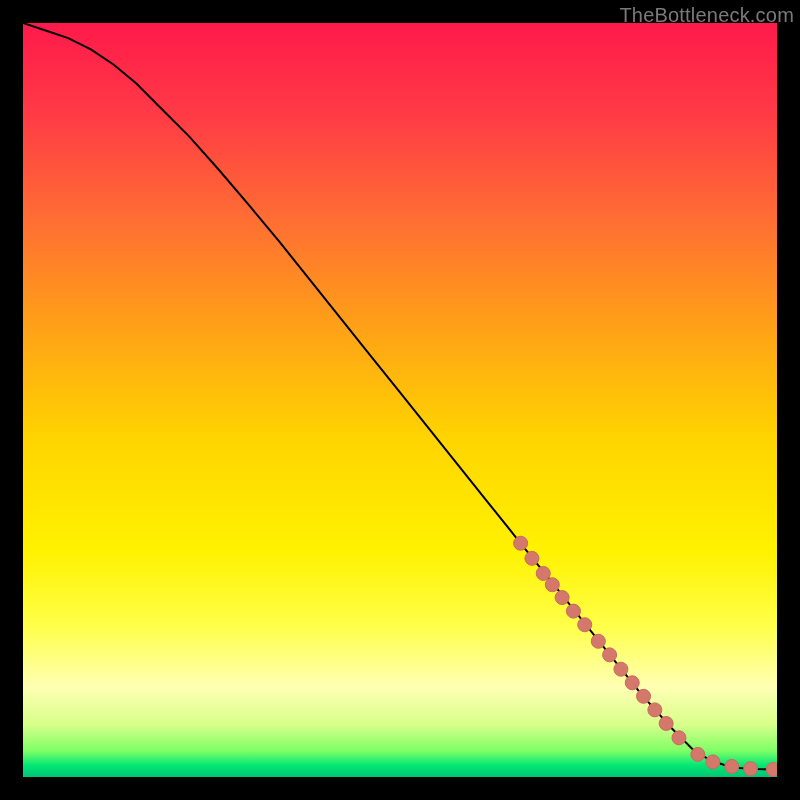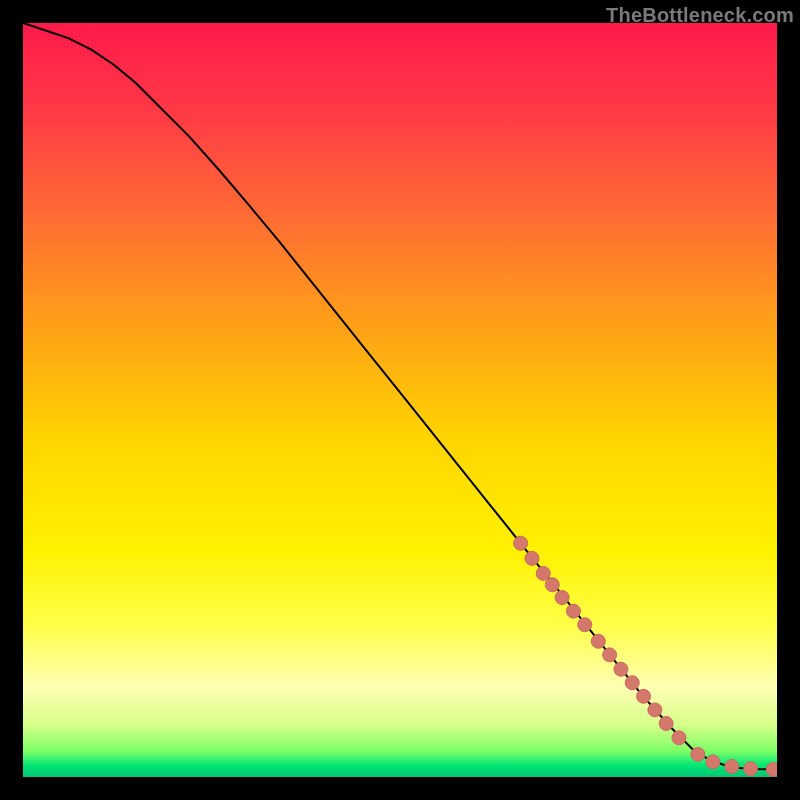--- a/index.html
+++ b/index.html
@@ -24,21 +24,21 @@
     left: 0;
     top: 0;
     width: 754px;
     height: 754px;
   }
   .watermark {
     position: absolute;
     top: 4px;
     right: 6px;
     font-size: 20px;
-    font-weight: 700;
+    font-weight: 400;
     color: #7a7a7a;
     letter-spacing: 0.2px;
   }
   svg { display:block; }
 </style>
 </head>
 <body>
 
 <div class="frame">
   <svg class="plot" viewBox="0 0 754 754" width="754" height="754" preserveAspectRatio="none">

